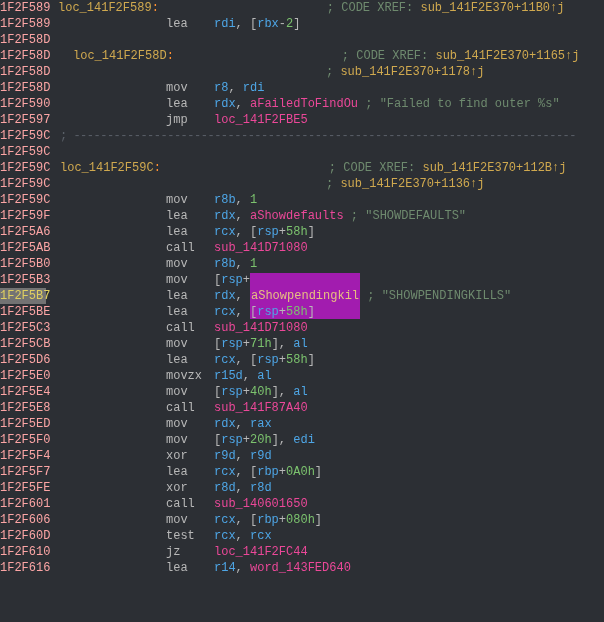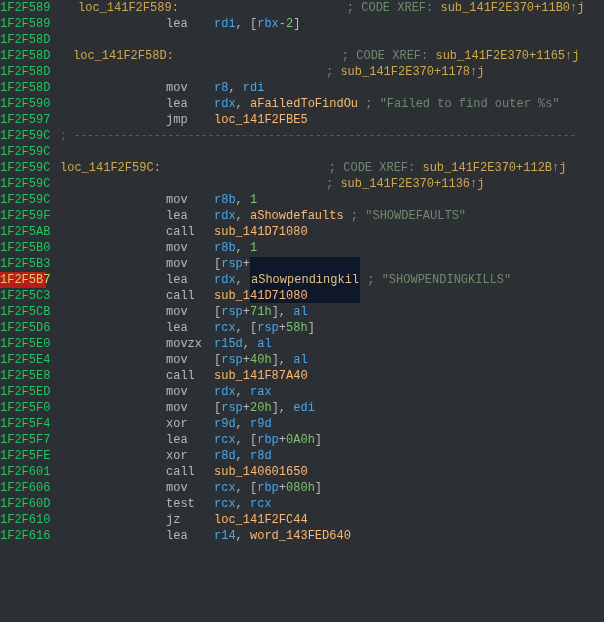--- a/index.html
+++ b/index.html
@@ -11,65 +11,67 @@
     color: #b8b8b8;
     width: 604px;
     height: 622px;
     overflow: hidden;
     white-space: nowrap;
   }
   .line { height: 16px; }
   .addr {
     display: inline-block;
     width: 46px;
-    color: #22c55e;
+    color: #fca5a5;
     text-align: right;
     padding-right: 0;
     margin-right: 8px;
   }
   .label { color: #d0a94f; }
   .label-marker { color: #ff9030; }
   .mne {
     display: inline-block;
     width: 48px;
     color: #b8b8b8;
     margin-left: 112px;
   }
   .op { color: #b8b8b8; }
   .reg { color: #4ea6e6; }
   .num { color: #7cc36e; }
-  .sym { color: #fdba74; }
-  .hl { background: #0f172a; color: #e8c080; padding: 16px 1px; }
+  .sym { color: #ec4899; }
+  .hl { background: #a21caf; color: #e8c080; padding: 16px 1px; }
   .cmt { color: #6e8a6e; }
   .cmtlabel { color: #d0a94f; }
   .dash { color: #5a6068; letter-spacing: -0.5px; }
-  .addr-hl { color: #e0d060; background: #b91c1c; }
+  .addr-hl { color: #e0d060; background: #737373; }
 </style>
 </head>
 <body>
 
 <div id="root">
-    <div class="line"><span class="addr">1F2F589</span><span class="label" style="margin-left: 24px;">loc_141F2F589</span><span class="label-marker">:</span><span style="display: inline-block; width: 168px;"></span><span class="cmt">; CODE XREF: </span><span class="cmtlabel">sub_141F2E370+11B0↑j</span></div>
+    <div class="line"><span class="addr">1F2F589</span><span class="label" style="margin-left: 4px;">loc_141F2F589</span><span class="label-marker">:</span><span style="display: inline-block; width: 168px;"></span><span class="cmt">; CODE XREF: </span><span class="cmtlabel">sub_141F2E370+11B0↑j</span></div>
     <div class="line"><span class="addr">1F2F589</span><span class="mne">lea</span><span class="op"><span class="reg">rdi</span><span>, [</span><span class="reg">rbx</span><span>-</span><span class="num">2</span><span>]</span></span></div>
     <div class="line"><span class="addr">1F2F58D</span></div>
     <div class="line"><span class="addr">1F2F58D</span><span class="label" style="margin-left: 19px;">loc_141F2F58D</span><span class="label-marker">:</span><span style="display: inline-block; width: 168px;"></span><span class="cmt">; CODE XREF: </span><span class="cmtlabel">sub_141F2E370+1165↑j</span></div>
     <div class="line"><span class="addr">1F2F58D</span><span style="display: inline-block; width: 272px;"></span><span class="cmt">; </span><span class="cmtlabel">sub_141F2E370+1178↑j</span></div>
     <div class="line"><span class="addr">1F2F58D</span><span class="mne">mov</span><span class="op"><span class="reg">r8</span><span>, </span><span class="reg">rdi</span></span></div>
     <div class="line"><span class="addr">1F2F590</span><span class="mne">lea</span><span class="op"><span class="reg">rdx</span><span>, </span><span class="sym">aFailedToFindOu</span></span><span class="cmt"> ; "Failed to find outer %s"</span></div>
     <div class="line"><span class="addr">1F2F597</span><span class="mne">jmp</span><span class="op"><span class="sym">loc_141F2FBE5</span></span></div>
     <div class="line"><span class="addr">1F2F59C</span><span class="dash" style="margin-left: 6px;">; ---------------------------------------------------------------------------</span></div>
     <div class="line"><span class="addr">1F2F59C</span></div>
     <div class="line"><span class="addr">1F2F59C</span><span class="label" style="margin-left: 6px;">loc_141F2F59C</span><span class="label-marker">:</span><span style="display: inline-block; width: 168px;"></span><span class="cmt">; CODE XREF: </span><span class="cmtlabel">sub_141F2E370+112B↑j</span></div>
     <div class="line"><span class="addr">1F2F59C</span><span style="display: inline-block; width: 272px;"></span><span class="cmt">; </span><span class="cmtlabel">sub_141F2E370+1136↑j</span></div>
     <div class="line"><span class="addr">1F2F59C</span><span class="mne">mov</span><span class="op"><span class="reg">r8b</span><span>, </span><span class="num">1</span></span></div>
     <div class="line"><span class="addr">1F2F59F</span><span class="mne">lea</span><span class="op"><span class="reg">rdx</span><span>, </span><span class="sym">aShowdefaults</span></span><span class="cmt"> ; "SHOWDEFAULTS"</span></div>
+    <div class="line"><span class="addr">1F2F5A6</span><span class="mne">lea</span><span class="op"><span class="reg">rcx</span><span>, [</span><span class="reg">rsp</span><span>+</span><span class="num">58h</span><span>]</span></span></div>
     <div class="line"><span class="addr">1F2F5AB</span><span class="mne">call</span><span class="op"><span class="sym">sub_141D71080</span></span></div>
     <div class="line"><span class="addr">1F2F5B0</span><span class="mne">mov</span><span class="op"><span class="reg">r8b</span><span>, </span><span class="num">1</span></span></div>
     <div class="line"><span class="addr">1F2F5B3</span><span class="mne">mov</span><span class="op"><span>[</span><span class="reg">rsp</span><span>+</span><span class="num">70h</span><span>], </span><span class="reg">al</span></span></div>
     <div class="line"><span class="addr addr-hl">1F2F5B7</span><span class="mne">lea</span><span class="op"><span class="reg">rdx</span><span>, </span><span class="hl">aShowpendingkil</span></span><span class="cmt"> ; "SHOWPENDINGKILLS"</span></div>
+    <div class="line"><span class="addr">1F2F5BE</span><span class="mne">lea</span><span class="op"><span class="reg">rcx</span><span>, [</span><span class="reg">rsp</span><span>+</span><span class="num">58h</span><span>]</span></span></div>
     <div class="line"><span class="addr">1F2F5C3</span><span class="mne">call</span><span class="op"><span class="sym">sub_141D71080</span></span></div>
     <div class="line"><span class="addr">1F2F5CB</span><span class="mne">mov</span><span class="op"><span>[</span><span class="reg">rsp</span><span>+</span><span class="num">71h</span><span>], </span><span class="reg">al</span></span></div>
     <div class="line"><span class="addr">1F2F5D6</span><span class="mne">lea</span><span class="op"><span class="reg">rcx</span><span>, [</span><span class="reg">rsp</span><span>+</span><span class="num">58h</span><span>]</span></span></div>
     <div class="line"><span class="addr">1F2F5E0</span><span class="mne">movzx</span><span class="op"><span class="reg">r15d</span><span>, </span><span class="reg">al</span></span></div>
     <div class="line"><span class="addr">1F2F5E4</span><span class="mne">mov</span><span class="op"><span>[</span><span class="reg">rsp</span><span>+</span><span class="num">40h</span><span>], </span><span class="reg">al</span></span></div>
     <div class="line"><span class="addr">1F2F5E8</span><span class="mne">call</span><span class="op"><span class="sym">sub_141F87A40</span></span></div>
     <div class="line"><span class="addr">1F2F5ED</span><span class="mne">mov</span><span class="op"><span class="reg">rdx</span><span>, </span><span class="reg">rax</span></span></div>
     <div class="line"><span class="addr">1F2F5F0</span><span class="mne">mov</span><span class="op"><span>[</span><span class="reg">rsp</span><span>+</span><span class="num">20h</span><span>], </span><span class="reg">edi</span></span></div>
     <div class="line"><span class="addr">1F2F5F4</span><span class="mne">xor</span><span class="op"><span class="reg">r9d</span><span>, </span><span class="reg">r9d</span></span></div>
     <div class="line"><span class="addr">1F2F5F7</span><span class="mne">lea</span><span class="op"><span class="reg">rcx</span><span>, [</span><span class="reg">rbp</span><span>+</span><span class="num">0A0h</span><span>]</span></span></div>

